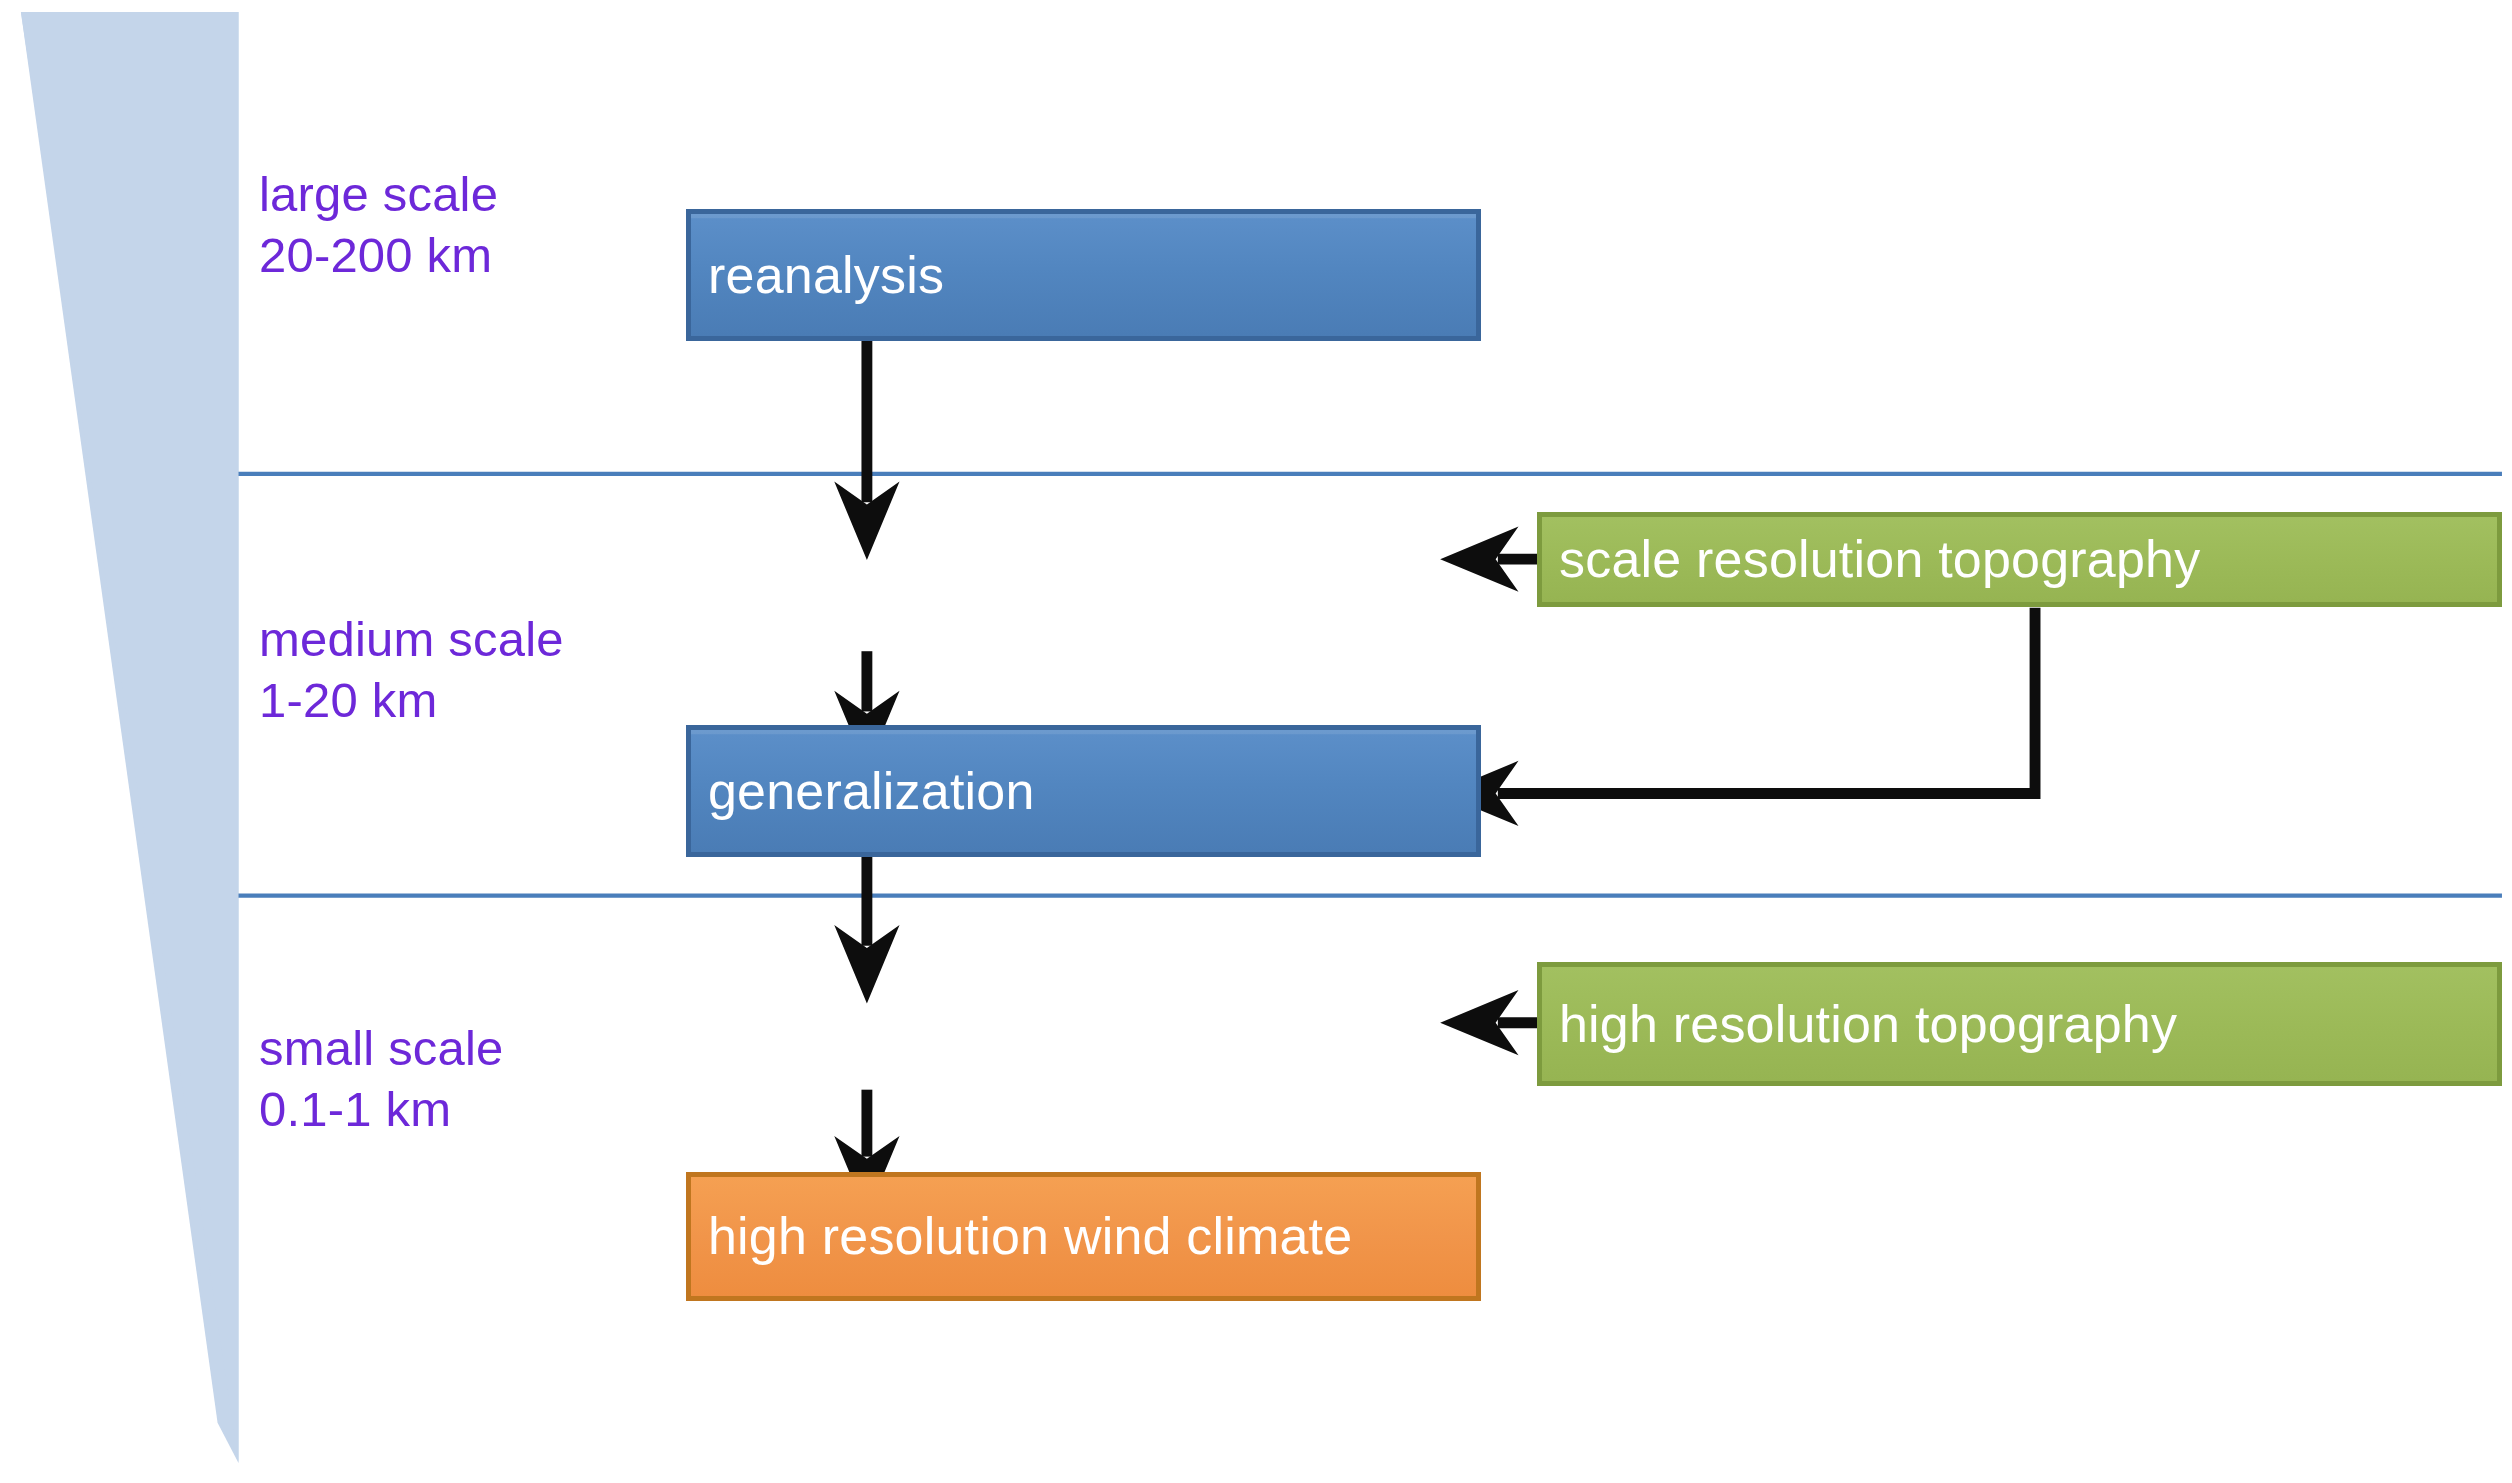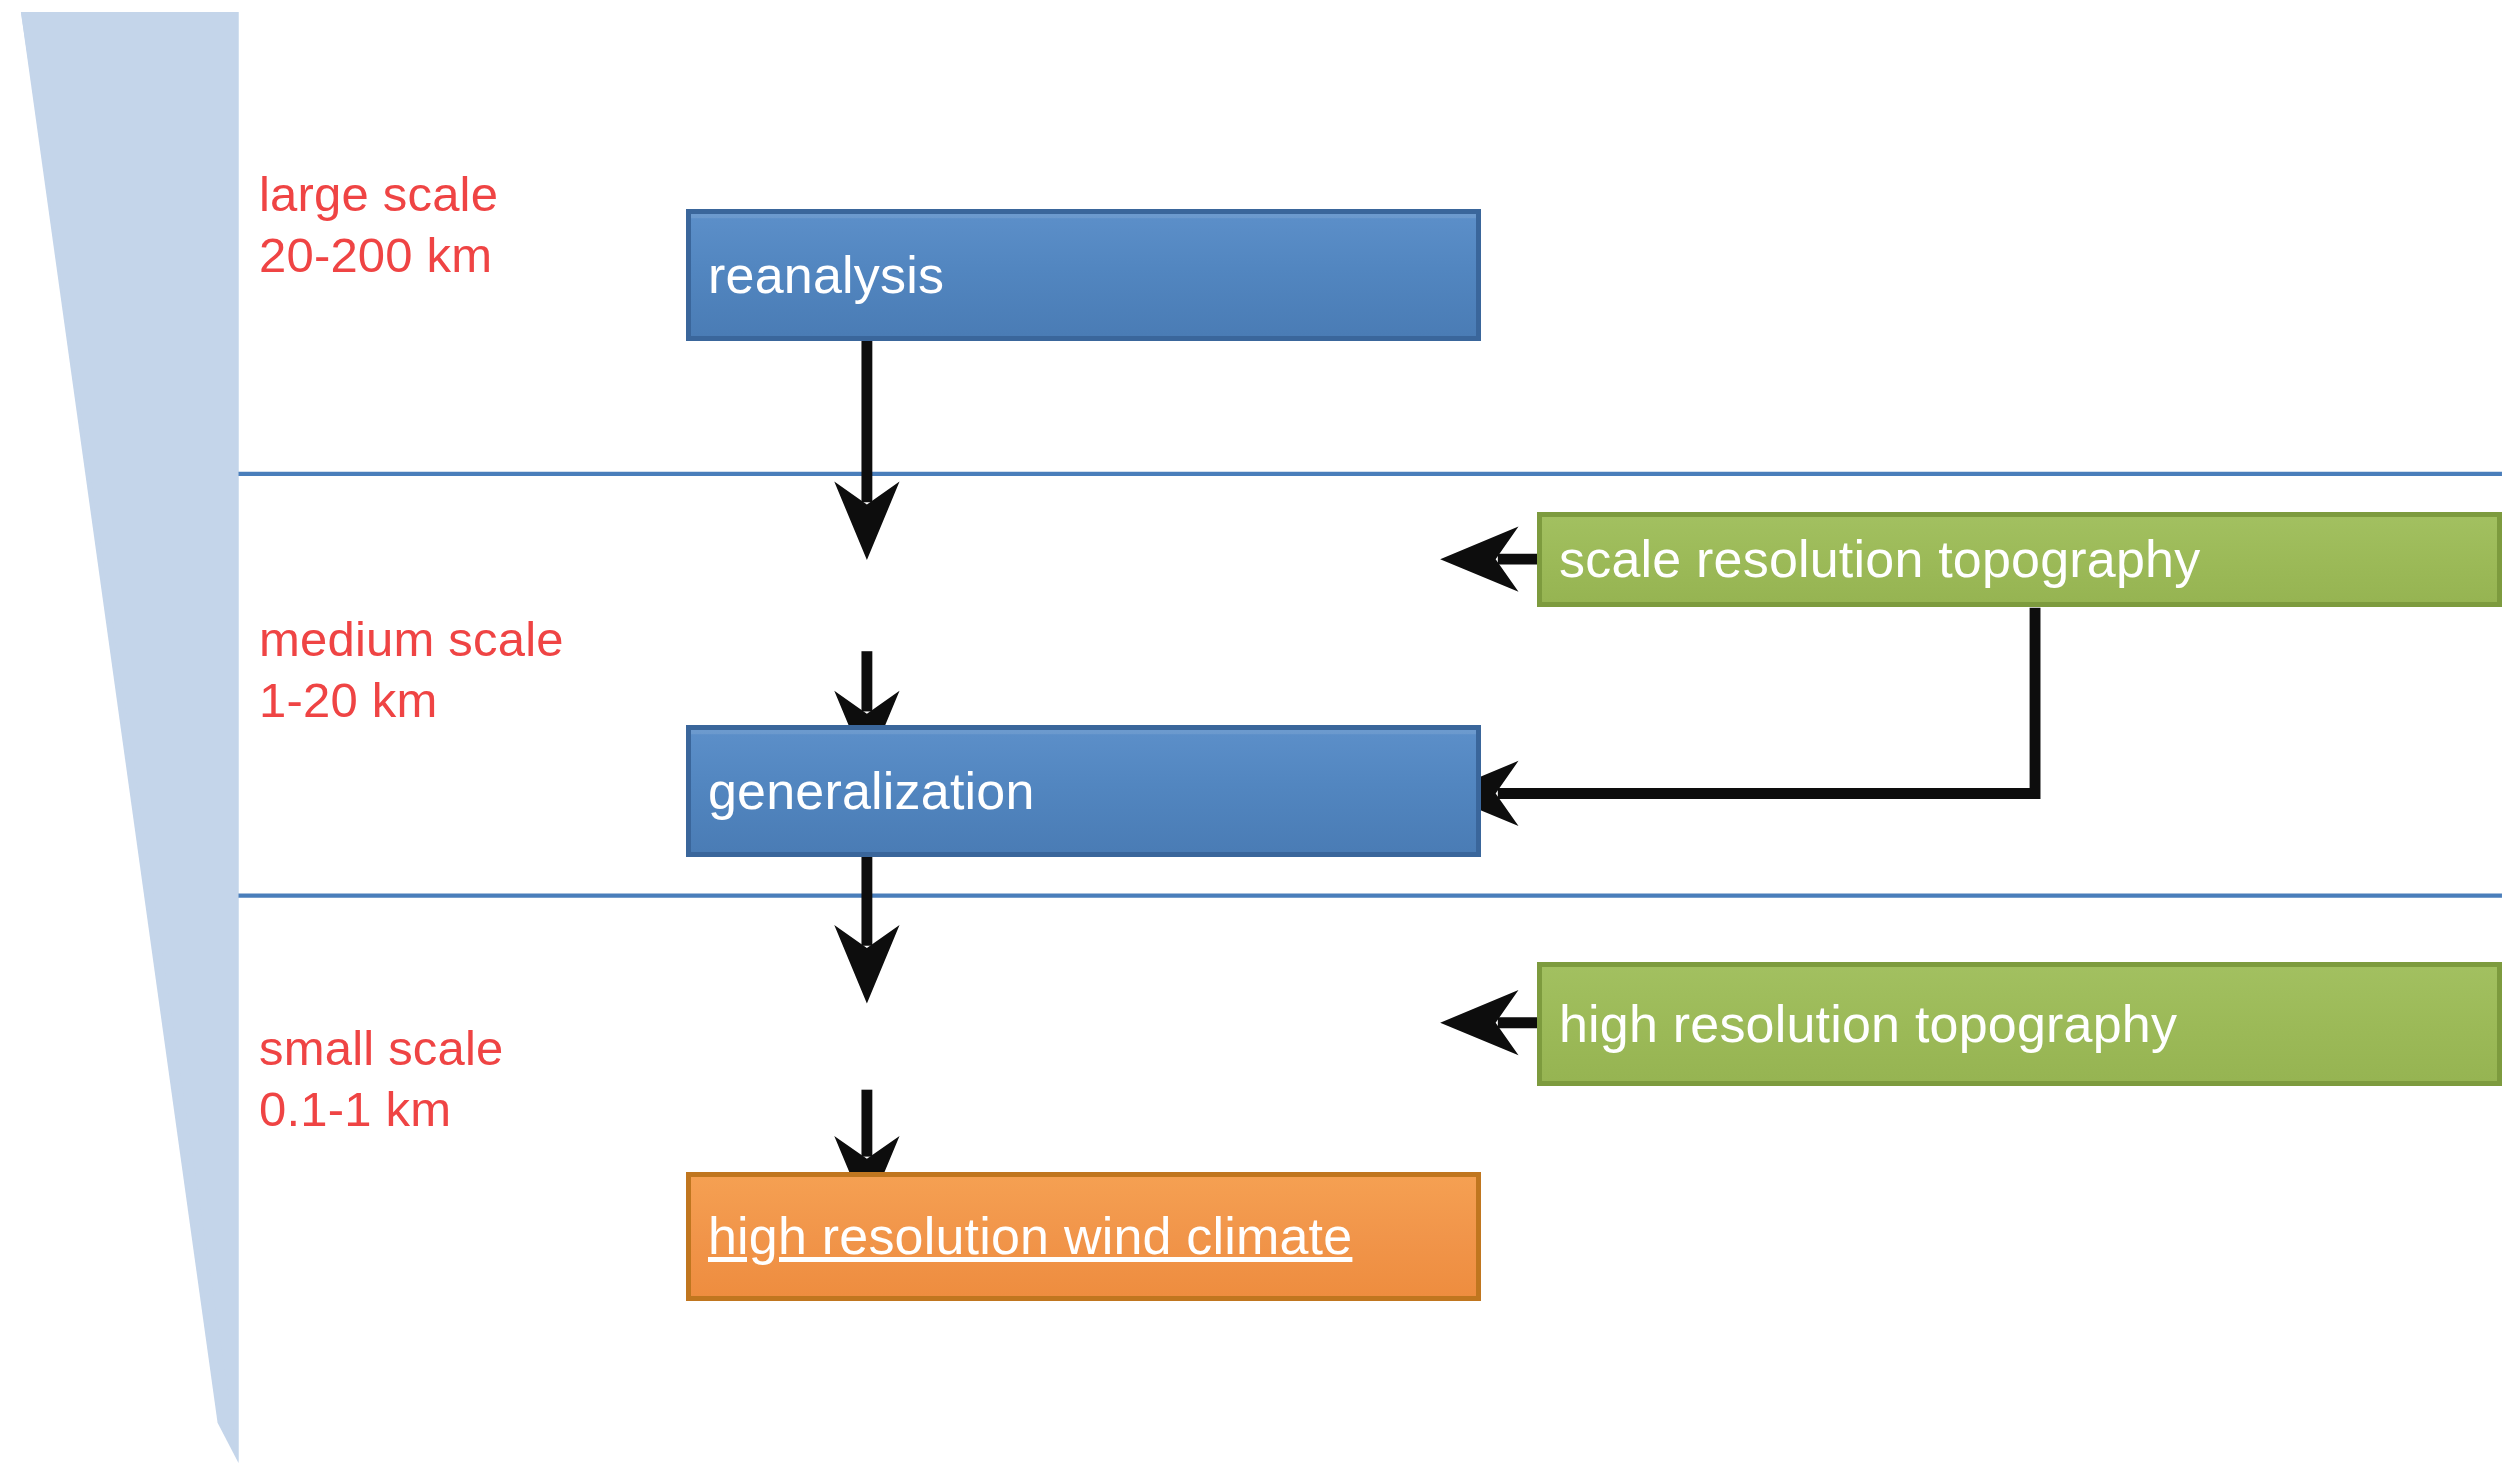--- a/index.html
+++ b/index.html
@@ -45,21 +45,21 @@
   .node-green {
     background: linear-gradient(to bottom, #a2c060 0%, #9cba58 50%, #96b452 100%);
     border: 5.9px solid #7d9b3e;
   }
   .node-orange {
     background: linear-gradient(to bottom, #f5a052 0%, #f1954a 50%, #ee8d3f 100%);
     border: 5.9px solid #c0761f;
   }
   .scale-label {
     position: absolute;
-    color: #ef4444;
+    color: #6d28d9;
     font-size: 49px;
     line-height: 1.25;
     white-space: pre-line;
     letter-spacing: 0.2px;
   }
 </style>
 </head>
 <body>
 
 <div id="canvas">
@@ -93,20 +93,20 @@
 1-20 km</div>
   <div class="scale-label" style="left:259px; top:1018px;">small scale
 0.1-1 km</div>
 
   <div class="node node-blue" style="left:686px; top:209px; width:795px; height:132px;">reanalysis</div>
 
 
   <div class="node node-blue" style="left:686px; top:725px; width:795px; height:132px;">generalization</div>
 
 
-  <div class="node node-orange" style="left:686px; top:1172px; width:795px; height:129px;text-decoration:underline;">high resolution wind climate</div>
+  <div class="node node-orange" style="left:686px; top:1172px; width:795px; height:129px;">high resolution wind climate</div>
 
   <div class="node node-green" style="left:1537px; top:512px; width:965px; height:95px;">scale resolution  topography</div>
 
   <div class="node node-green" style="left:1537px; top:962px; width:965px; height:124px;">high resolution topography</div>
 
 </div>
 
 
 </body></html>

